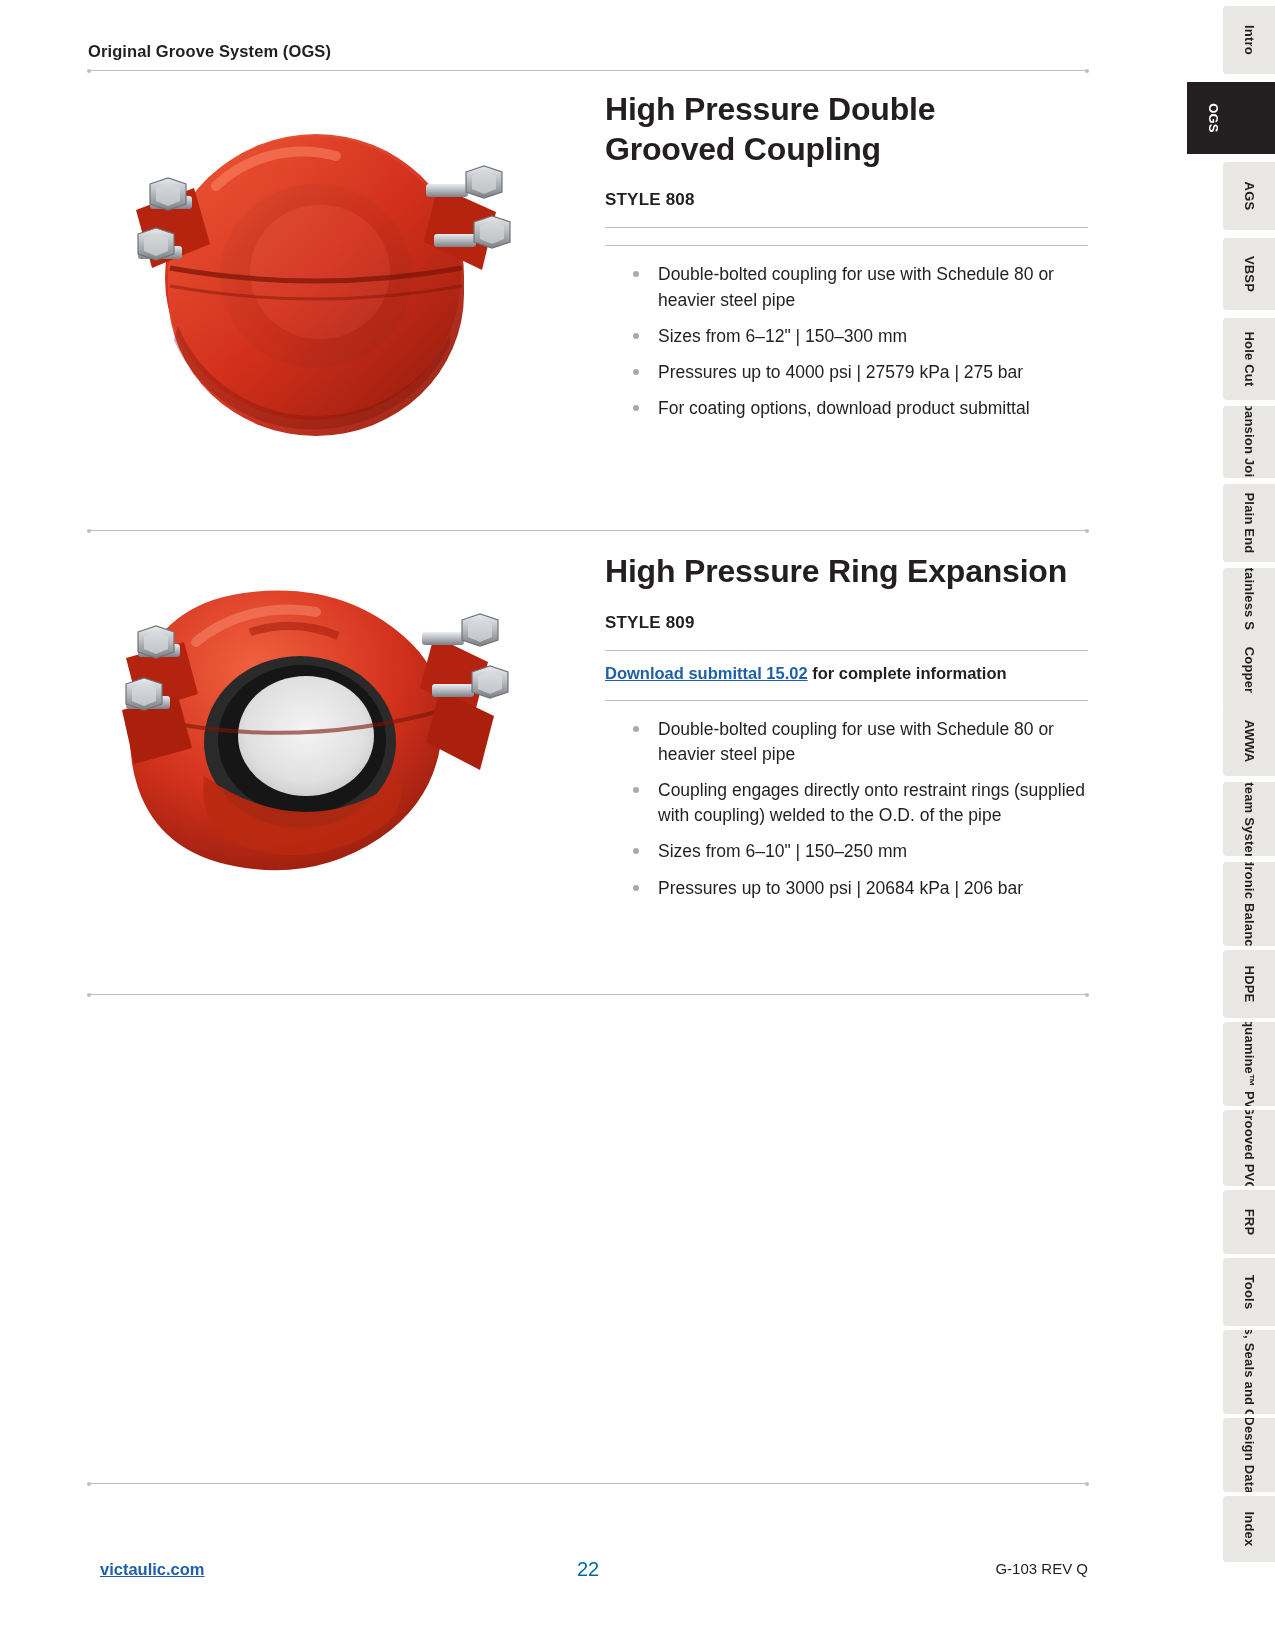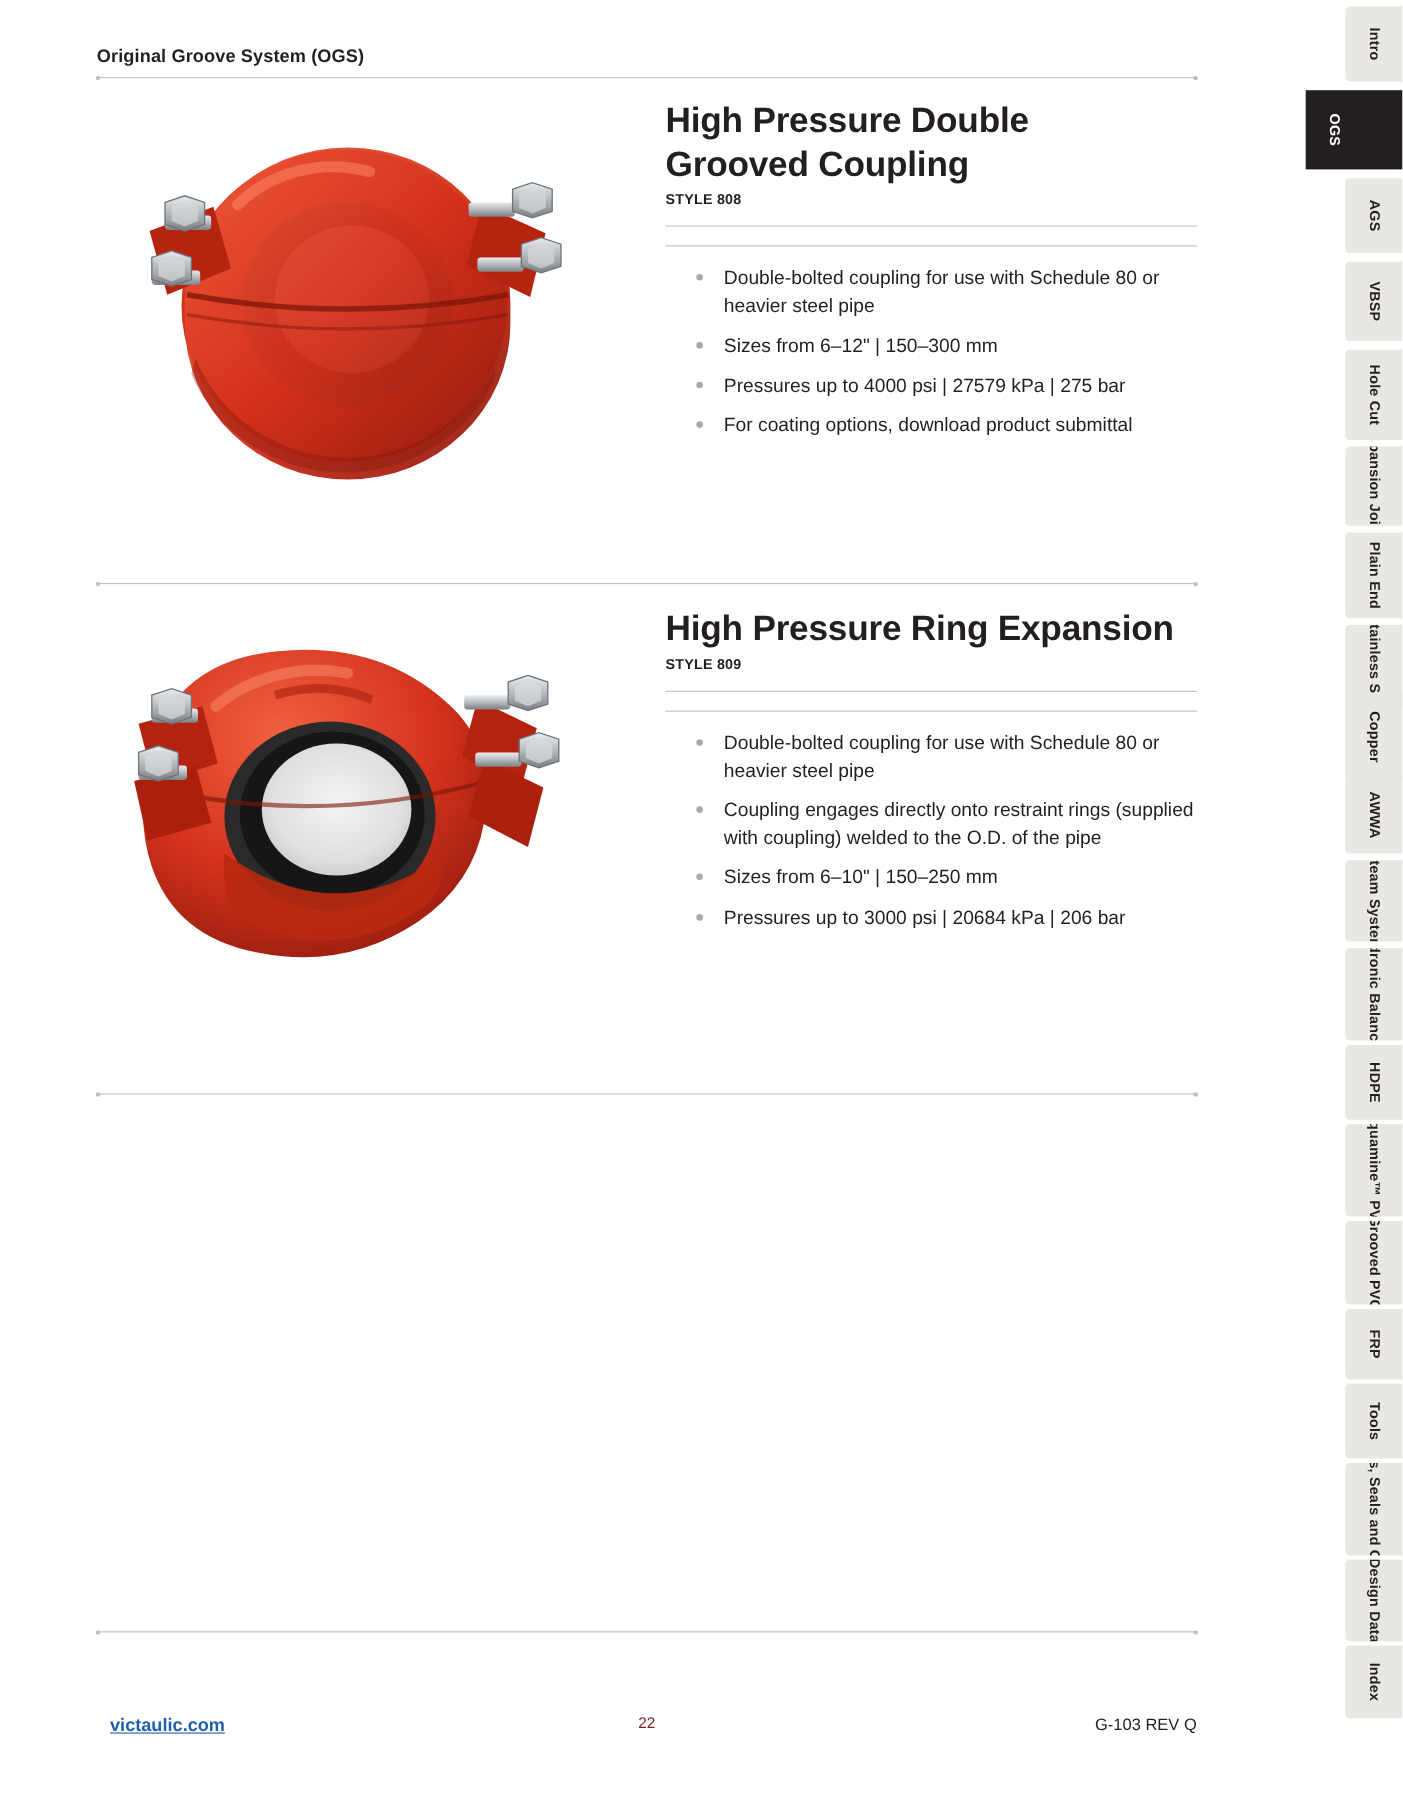--- a/index.html
+++ b/index.html
@@ -84,24 +84,24 @@
   .prod-title {
     font-size: 32px;
     font-weight: bold;
     color: #231f20;
     line-height: 1.24;
     letter-spacing: -0.2px;
     margin: 0;
   }
 
   .prod-style {
-    font-size: 13px;
-    font-weight: bold;
-    color: #231f20;
-    margin-top: 4px;
+    font-size: 17px;
+    font-weight: bold;
+    color: #231f20;
+    margin-top: 21px;
     letter-spacing: 0.2px;
   }
 
   .sub-rule {
     margin-top: 17px;
     height: 1px;
     background: #bcbec0;
     position: relative;
   }
 
@@ -153,22 +153,22 @@
     font-size: 16.5px;
     color: #1f5fa9;
     text-decoration: underline;
     font-weight: bold;
   }
   .footer .pageno {
     position: absolute;
     left: 0; right: 0;
     text-align: center;
     top: -2px;
-    font-size: 14px;
-    color: #7f1d1d;
+    font-size: 20px;
+    color: #0369a1;
   }
   .footer .docid {
     position: absolute;
     right: 0; top: 0;
     font-size: 15px;
     color: #231f20;
   }
   .footer .docid b { font-weight: normal; }
 
   
@@ -397,20 +397,24 @@
           </g>
         </svg>
       </div>
 
       <div class="prod-text">
         <h1 class="prod-title">
           <span>High Pressure Ring Expansion</span>
         </h1>
         <div class="prod-style">STYLE 809</div>
         <div class="sub-rule"></div>
+        <div class="download-line">
+          <a href="#">Download submittal 15.02</a>
+          <span>for complete information</span>
+        </div>
         <div class="sub-rule"></div>
         <ul class="feature-list">
           <li><span class="bullet"></span><span>Double-bolted coupling for use with Schedule 80 or heavier steel pipe</span></li>
           <li><span class="bullet"></span><span>Coupling engages directly onto restraint rings (supplied with coupling) welded to the O.D. of the pipe</span></li>
           <li><span class="bullet"></span><span>Sizes from 6–10"  |  150–250 mm</span></li>
           <li><span class="bullet"></span><span>Pressures up to 3000 psi  |  20684 kPa  |  206 bar</span></li>
         </ul>
       </div>
     </div>
 

